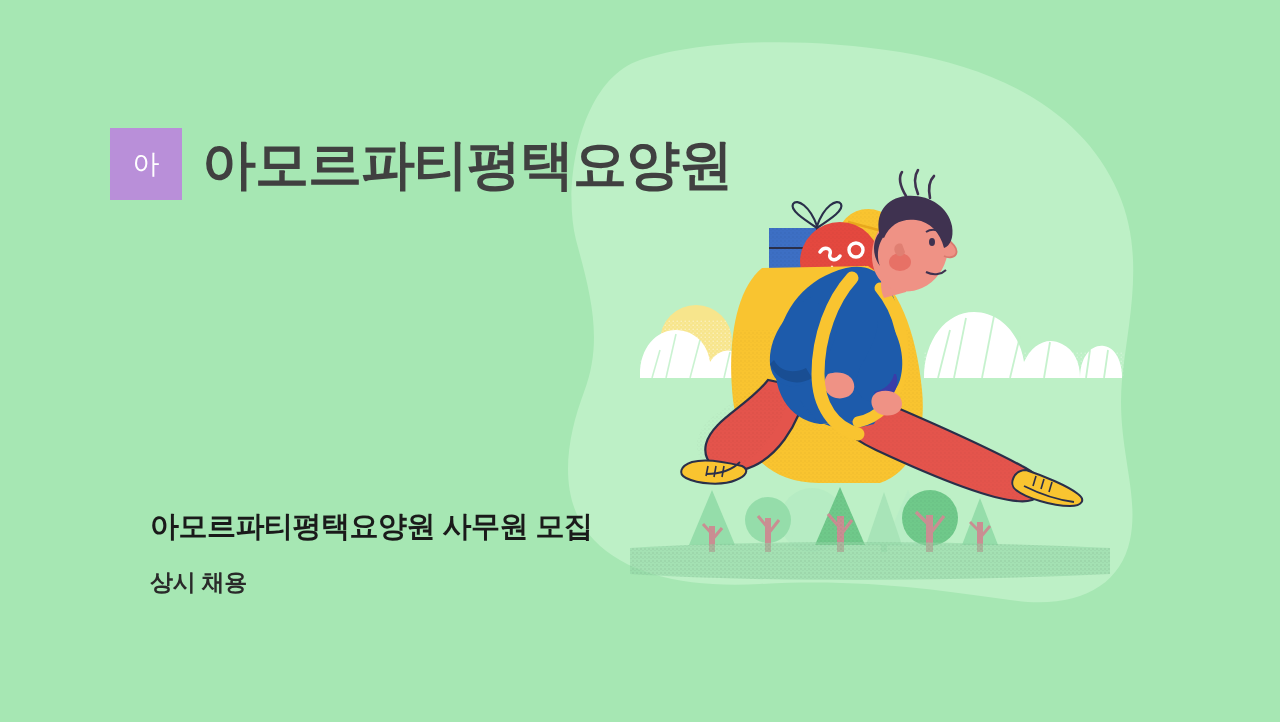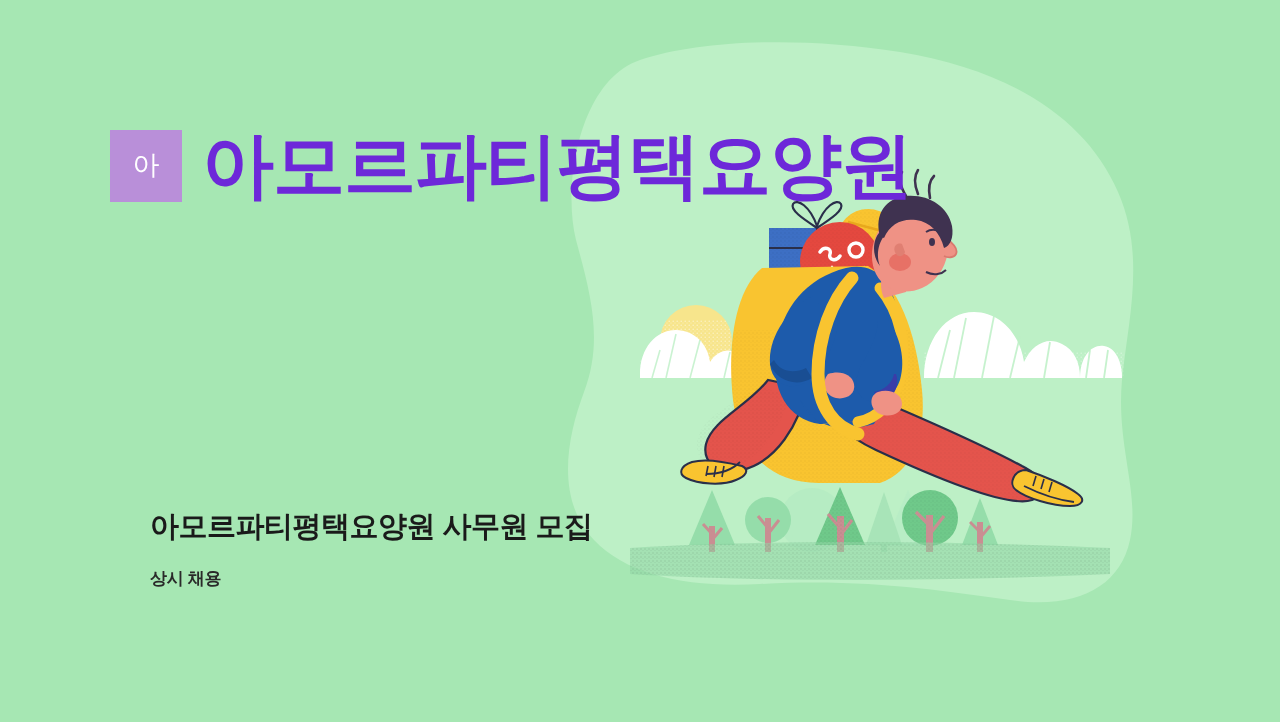--- a/index.html
+++ b/index.html
@@ -43,24 +43,24 @@
     flex:0 0 auto;
   }
   #logo-badge span {
     color:#ffffff;
     font-size:27px;
     line-height:1;
     font-weight:400;
     letter-spacing:0;
   }
   #company-title {
-    font-size:72px;
+    font-size:54px;
     line-height:1.05;
     font-weight:700;
-    color:#6d28d9;
+    color:#404040;
     white-space:nowrap;
     letter-spacing:-1px;
   }
 
   
   #job-block {
     position:absolute;
     left:118px; top:508px;
     z-index:5;
     margin-left:32px;
@@ -68,21 +68,21 @@
   #job-title {
     font-size:29px;
     font-weight:700;
     color:#1a1a1a;
     line-height:1.25;
     white-space:nowrap;
     letter-spacing:-0.5px;
   }
   #job-status {
     margin-top:24px;
-    font-size:17px;
+    font-size:23px;
     font-weight:700;
     color:#2a2a2a;
     line-height:1.3;
     letter-spacing:-0.3px;
   }
 </style>
 </head>
 <body>
 
 <div id="page">

